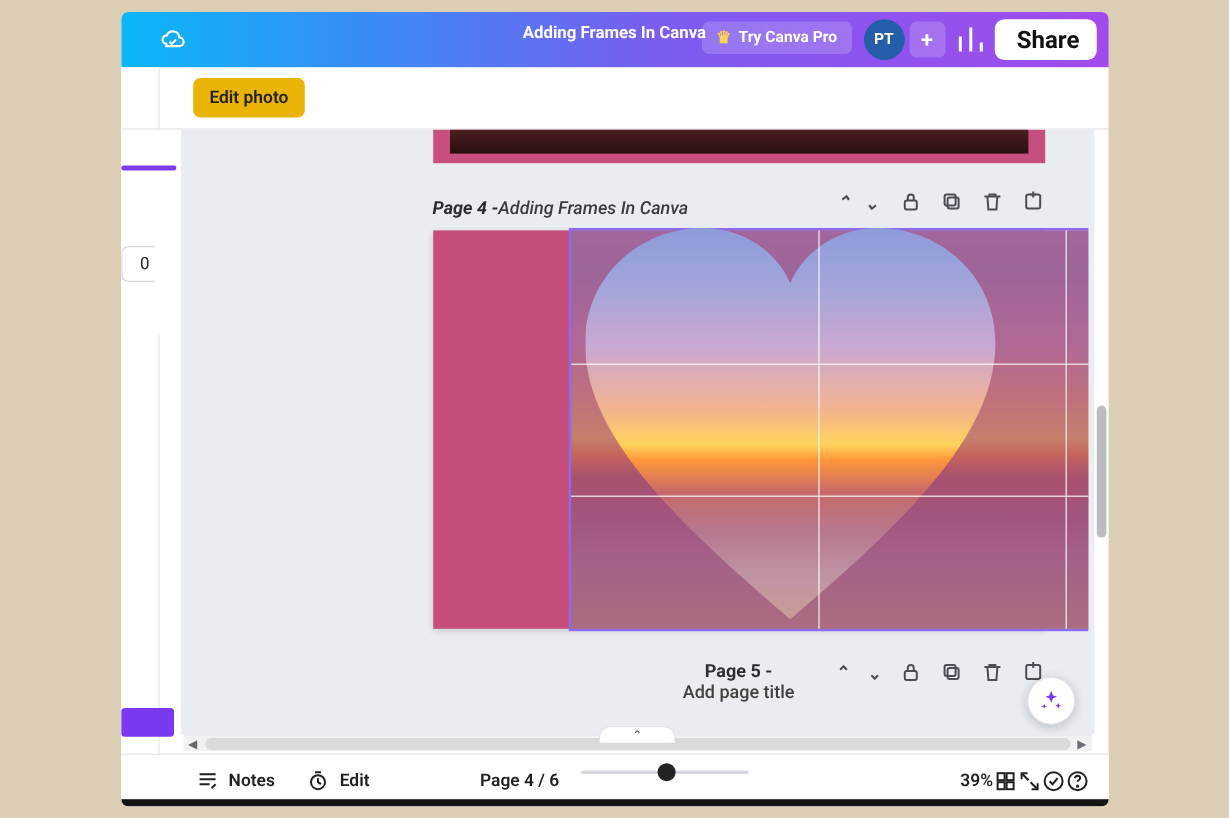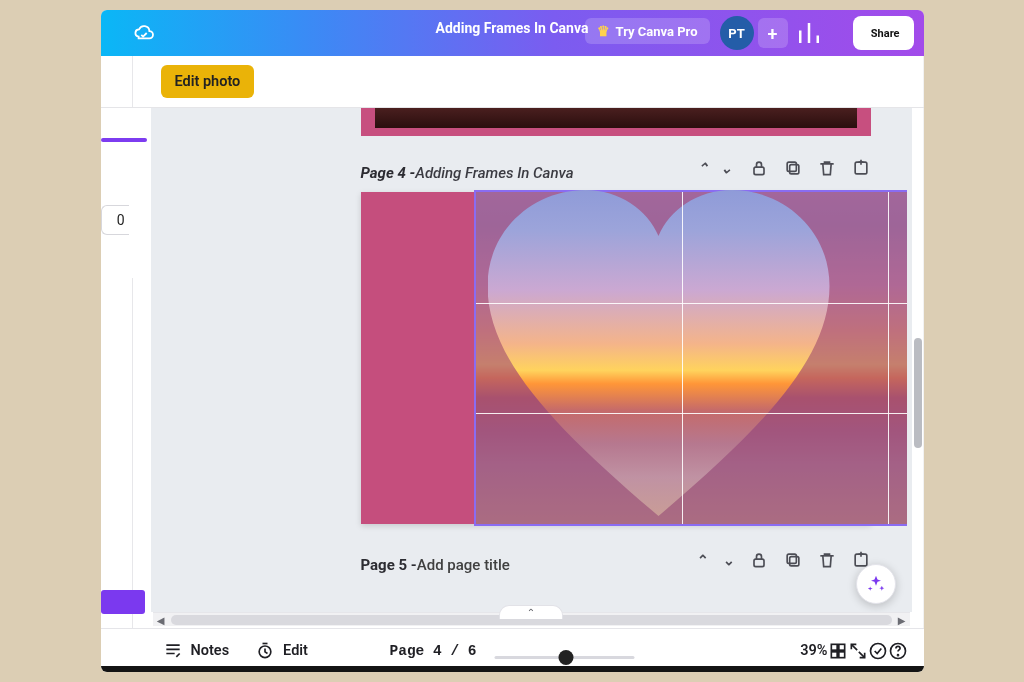--- a/index.html
+++ b/index.html
@@ -56,21 +56,21 @@
   .analytics-btn{
     position:absolute; right:100px; top:8px;
     width:30px; height:30px;
     display:flex; align-items:center; justify-content:center;
   }
   .analytics-btn svg{stroke:#fff; stroke-width:2; fill:none}
   .share-btn{
     position:absolute; right:10px; top:6px;
     height:34px; padding:0 14px 0 10px;
     background:#fff; color:#111; border-radius:8px;
-    display:flex; align-items:center; gap:8px; font-weight:700; font-size:11px;
+    display:flex; align-items:center; gap:8px; font-weight:700; font-size:20px;
   }
   .share-btn svg{stroke:#111; stroke-width:2; fill:none}
 
   
   .sub-toolbar{
     height:52px; border-bottom:1px solid #e5e5e8;
     display:flex; align-items:center; padding-left:60px;
     position:relative;
   }
   .edit-photo-btn{
@@ -128,21 +128,21 @@
     position:absolute; right:0; top:0; display:flex; gap:14px; align-items:center;
   }
   .page-tools svg, .page-tools span.glyph{
     width:20px; height:20px; stroke:#4c4d55; fill:none; stroke-width:2;
     color:#4c4d55;
   }
   .chev{ font-size:14px; color:#4c4d55; font-weight:700}
 
   .page-head2{
     position:absolute; left:205px; top:442px; width:510px; height:30px;
-    display:flex; align-items:center; color:#2c2c32; font-size:15px; font-weight:700;
+    display:flex; align-items:center; color:#2c2c32; font-size:15px; font-weight:700;flex-direction:column;
   }
   .page-head2 .hint{color:#404040; font-weight:500}
 
   
   .page4{
     position:absolute; left:205px; top:84px; width:510px; height:332px;
     background:#c54e7d;
     box-shadow:0 2px 6px rgba(0,0,0,.15);
   }
   
@@ -215,21 +215,21 @@
     position:absolute; left:0; right:0; bottom:0; height:44px;
     background:#fff; border-top:1px solid #e5e5e9;
     display:flex; align-items:center; padding:0 16px 0 62px;
     font-size:14.5px; color:#1f1f24; font-weight:600;
   }
   .footer .lbtns{ display:flex; gap:26px; }
   .footer .lbtns .item{ display:flex; align-items:center; gap:8px}
   .footer .lbtns svg{ width:20px; height:20px; stroke:#1f1f24; fill:none; stroke-width:2}
   .footer .center{
     position:absolute; left:50%; transform:translateX(-50%);
-    display:flex; align-items:flex-end; gap:18px;font-family:Liberation Mono, monospace;
+    display:flex; align-items:flex-start; gap:18px;
   }
   .slider{ width:140px; position:relative}
   .slider .track{ height:3px; background:#d8d8de; border-radius:2px}
   .slider .knob{ position:absolute; top:-6px; left:64px; width:15px; height:15px; background:#222; border-radius:50%}
   .footer .right{ margin-left:auto; display:flex; align-items:center; }
   .footer .right svg{ width:20px; height:20px; stroke:#1f1f24; fill:none; stroke-width:2}
   .bottom-strip{ position:absolute; left:0; right:0; bottom:0; height:6px; background:#141414}
 </style>
 </head>
 <body>

